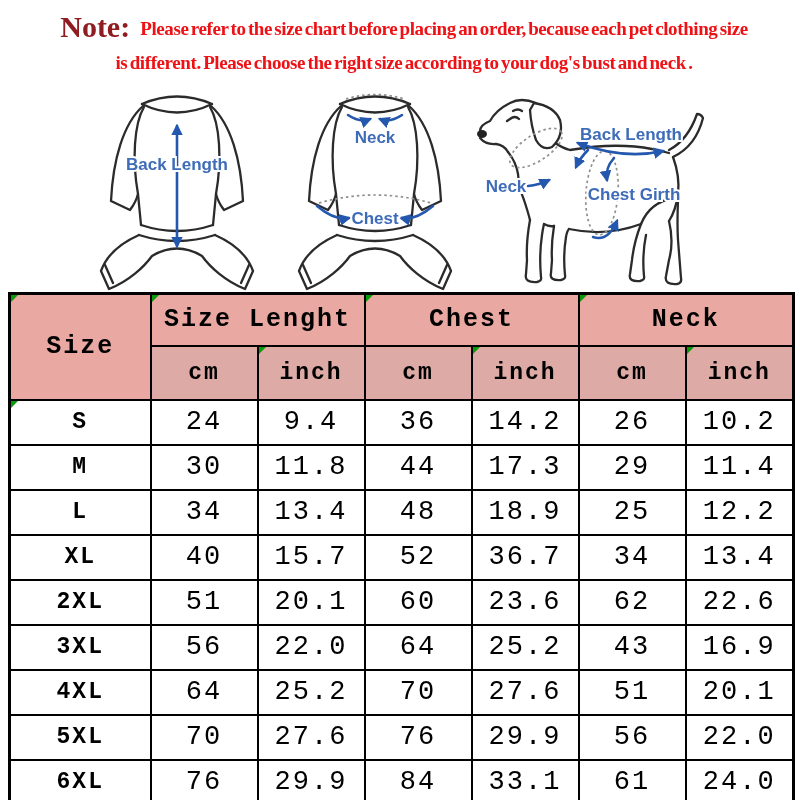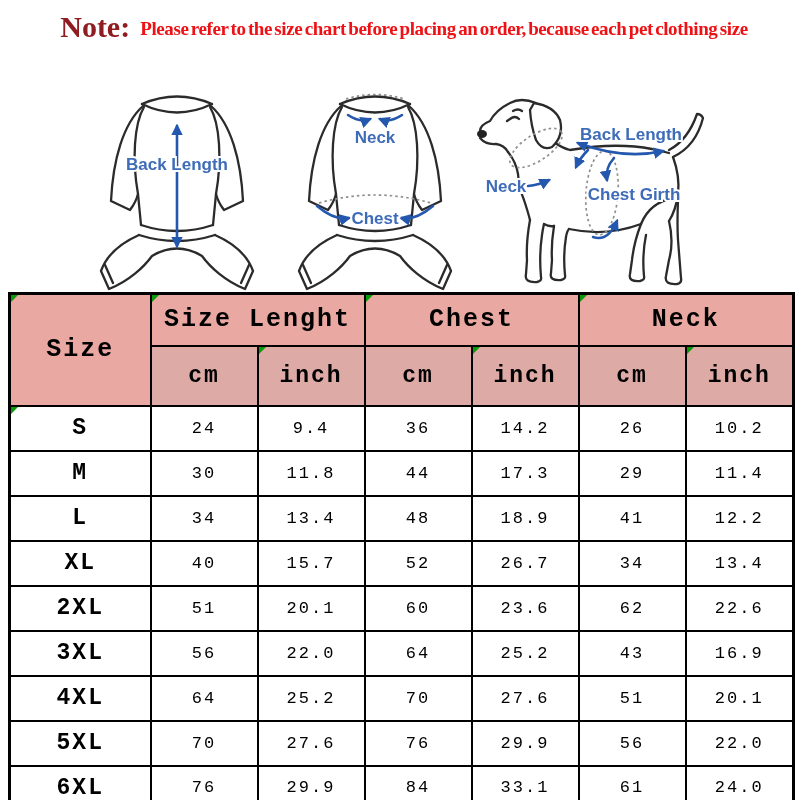--- a/index.html
+++ b/index.html
@@ -17,32 +17,33 @@
   .outline{stroke:#2b2b2b;stroke-width:2.3;fill:none;stroke-linecap:round;stroke-linejoin:round;}
   .dash{stroke:#8f8f8f;stroke-width:1.7;fill:none;stroke-dasharray:2.5,3;}
   .blue{stroke:#2457ae;stroke-width:2.6;fill:none;stroke-linecap:round;}
   .lbl{fill:#3e6cb8;font-family:"Liberation Sans",sans-serif;font-weight:bold;font-size:17px;text-anchor:middle;paint-order:stroke;stroke:#ffffff;stroke-width:4px;}
 
   
   table.size{border-collapse:collapse;table-layout:fixed;width:784px;margin:0 8px;border:3px solid #000;
     font-family:"Liberation Mono",monospace;color:#000000;}
   table.size td{border:2px solid #000;text-align:center;vertical-align:middle;position:relative;letter-spacing:2px;}
   td.thin-r{border-right-width:1px;} td.thin-l{border-left-width:1px;}
-  tr.hrow1{height:52px;} tr.hrow2{height:60px;} tr.drow{height:45px;}
+  tr.hrow1{height:52px;} tr.hrow2{height:54px;} tr.drow{height:45px;}
   td.hdr{background:#e9a8a2;font-weight:bold;font-size:25px;letter-spacing:4px;}
   td.sub{background:#ddaaa6;font-weight:bold;font-size:23px;letter-spacing:3px;}
   td.szc{font-weight:bold;font-size:23px;}
-  td.val{font-size:17px;}
+  td.val{font-size:27px;}
   td.marker::before{content:"";position:absolute;top:0;left:0;border-top:7px solid #089a08;border-right:7px solid transparent;}
 </style>
 </head>
 <body>
 
 <div class="note">
   <span class="note-label">Note:</span><span class="note-line">Please refer to the size chart before placing an order, because each pet clothing size</span><br>
+  <span class="note-line">is different. Please choose the right size according to your dog's bust and neck .</span>
 </div>
 
 <div class="diagrams">
 
   <svg class="d1" width="170" height="202" viewBox="0 0 170 202">
     <defs>
       <marker id="a1" viewBox="0 0 10 10" refX="8" refY="5" markerWidth="4.5" markerHeight="4.5" orient="auto-start-reverse">
         <path d="M0,0L10,5L0,10z" fill="#2457ae"></path>
       </marker>
     </defs>
@@ -177,29 +178,29 @@
     <td class="val thin-l">17.3</td>
     <td class="val thin-r">29</td>
     <td class="val thin-l">11.4</td>
   </tr>
   <tr class="drow">
     <td class="szc">L</td>
     <td class="val thin-r">34</td>
     <td class="val thin-l">13.4</td>
     <td class="val thin-r">48</td>
     <td class="val thin-l">18.9</td>
-    <td class="val thin-r">41</td>
+    <td class="val thin-r">25</td>
     <td class="val thin-l">12.2</td>
   </tr>
   <tr class="drow">
     <td class="szc">XL</td>
     <td class="val thin-r">40</td>
     <td class="val thin-l">15.7</td>
     <td class="val thin-r">52</td>
-    <td class="val thin-l">26.7</td>
+    <td class="val thin-l">36.7</td>
     <td class="val thin-r">34</td>
     <td class="val thin-l">13.4</td>
   </tr>
   <tr class="drow">
     <td class="szc">2XL</td>
     <td class="val thin-r">51</td>
     <td class="val thin-l">20.1</td>
     <td class="val thin-r">60</td>
     <td class="val thin-l">23.6</td>
     <td class="val thin-r">62</td>

